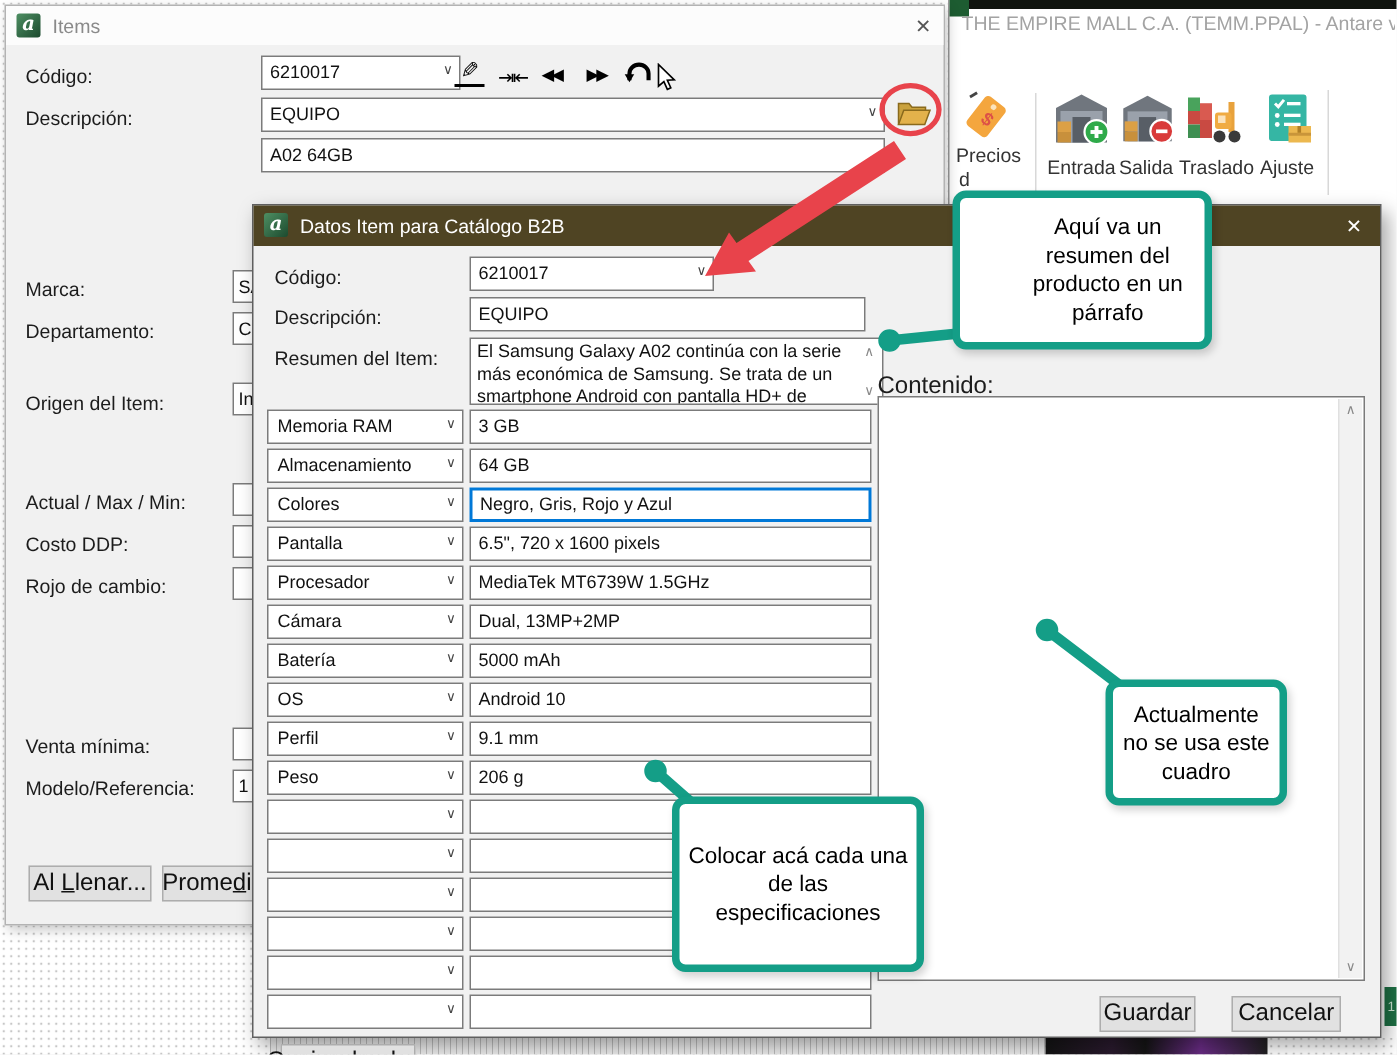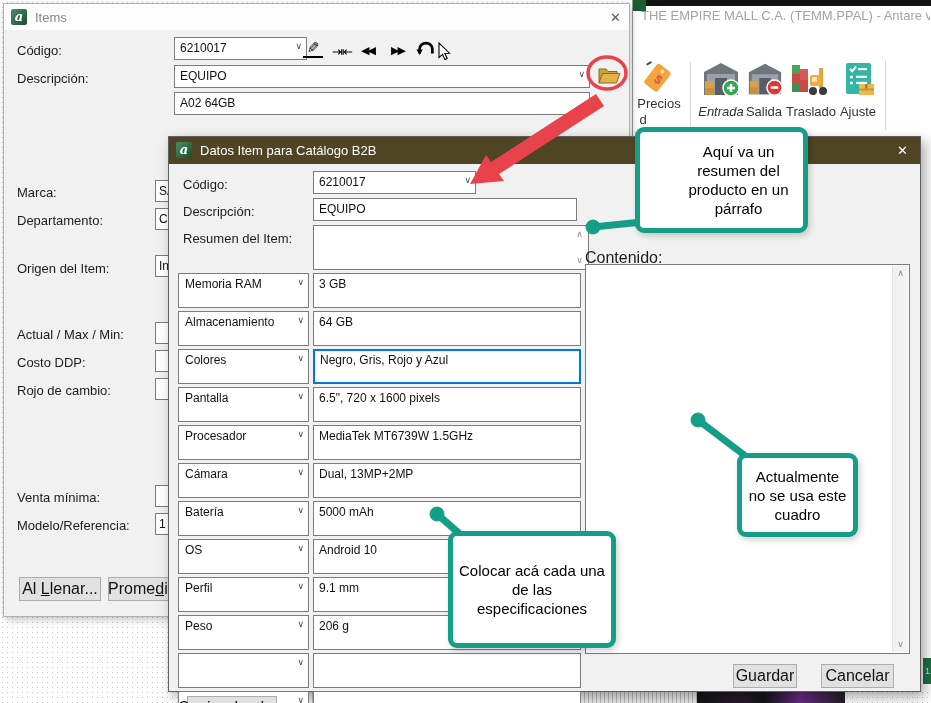--- a/index.html
+++ b/index.html
@@ -44,21 +44,21 @@
   }
   .scrollbar{
     position:absolute;top:1px;bottom:1px;right:1px;width:15px;background:#f2f2f2;
     border-left:1px solid #e0e0e0;
   }
   .scrollbar .up,.scrollbar .dn{
     position:absolute;left:0;width:100%;text-align:center;font-size:9px;color:#888;line-height:1;
   }
   .scrollbar .up{top:3px;} .scrollbar .dn{bottom:3px;}
   .spec-col{position:absolute;left:9px;top:136px;width:403px;display:flex;flex-direction:column;gap:3px;}
-  .spec-row{display:flex;gap:4px;height:35px;}
+  .spec-row{display:flex;gap:4px;height:23px;}
   .spec-name{
     position:relative;width:131px;background:#fff;border:1px solid #7b7b7b;box-sizing:border-box;
     font-size:12px;color:#111;padding:3px 16px 0 6px;white-space:nowrap;overflow:hidden;
   }
   .spec-value{
     flex:1;background:#fff;border:1px solid #7b7b7b;box-sizing:border-box;
     font-size:12px;color:#111;padding:3px 5px 0 5px;white-space:nowrap;overflow:hidden;
   }
   .spec-row.focused .spec-value{border:2px solid var(--focus_blue,#0078d7);padding-top:2px;}
   .dlg-header{
@@ -106,21 +106,21 @@
         <path d="M3 12 L20 3 L37 12 V35 H3 Z" fill="#70767e"></path>
         <rect x="6" y="14" width="28" height="21" fill="#9aa1ab"></rect>
         <rect x="14" y="18" width="12" height="17" fill="#585e66"></rect>
         <rect x="4" y="21" width="9" height="7" fill="#dca045"></rect>
         <rect x="4" y="28" width="9" height="7" fill="#c8903c"></rect>
         <circle cx="30" cy="28" r="8" fill="#2faa4a" stroke="#fff" stroke-width="1.5"></circle>
         <rect x="26" y="26.7" width="8" height="2.6" fill="#fff"></rect>
         <rect x="28.7" y="24" width="2.6" height="8" fill="#fff"></rect>
       </svg>
     </span>
-    <div class="tool-label" style="left:0;top:46px;width:48px;font-style:italic;">Entrada</div>
+    <div class="tool-label" style="left:0;top:46px;width:48px;">Entrada</div>
   </div>
 
   <div class="abs" style="left:110px;top:58px;width:42px;">
     <span class="abs" style="left:3px;top:2px;">
       <svg width="38" height="38" viewBox="0 0 40 38">
         <path d="M3 12 L20 3 L37 12 V35 H3 Z" fill="#70767e"></path>
         <rect x="6" y="14" width="28" height="21" fill="#9aa1ab"></rect>
         <rect x="14" y="18" width="12" height="17" fill="#585e66"></rect>
         <rect x="4" y="21" width="9" height="7" fill="#dca045"></rect>
         <rect x="4" y="28" width="9" height="7" fill="#c8903c"></rect>
@@ -254,20 +254,21 @@
   <div class="combo" style="left:144px;top:34px;width:163px;height:23px;">
     <span>6210017</span>
     <span class="chev">∨</span>
   </div>
 
   <span class="lbl" style="left:14px;top:67px;">Descripción:</span>
   <div class="field" style="left:144px;top:61px;width:264px;height:23px;">EQUIPO</div>
 
   <span class="lbl" style="left:14px;top:94px;">Resumen del Item:</span>
   <div class="field" style="left:144px;top:88px;width:276px;height:45px;white-space:normal;padding:1px 20px 0 4px;line-height:15px;overflow:hidden;">
+    <span>El Samsung Galaxy A02 continúa con la serie más económica de Samsung. Se trata de un smartphone Android con pantalla HD+ de</span>
     <span class="scrollbar" style="background:#fff;border-left:none;">
       <span class="up">∧</span>
       <span class="dn">∨</span>
     </span>
   </div>
 
   <div class="spec-col">
     <div class="spec-row">
         <div class="spec-name">
           <span>Memoria RAM</span>

